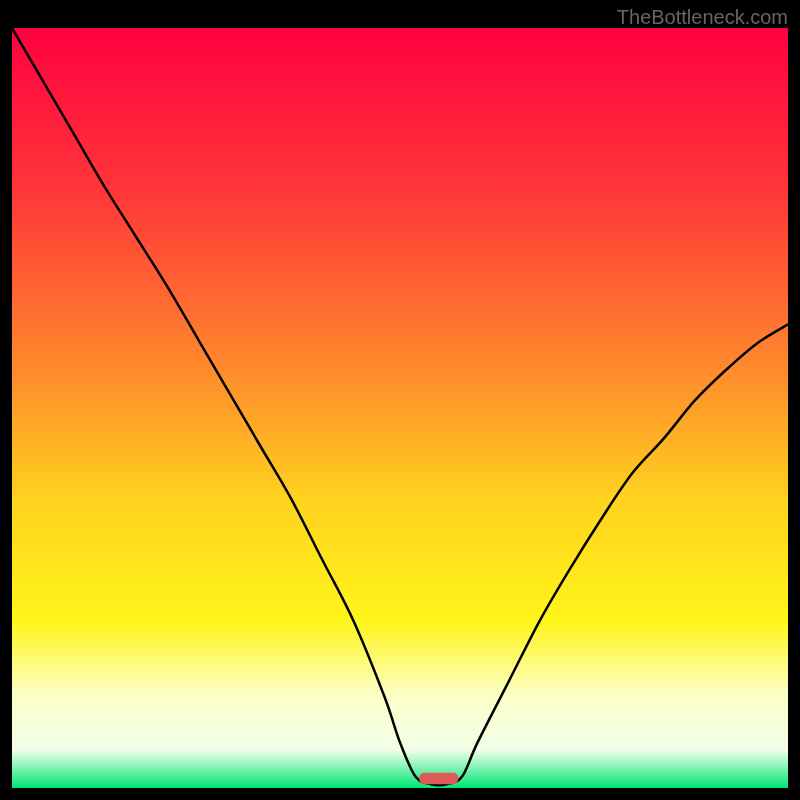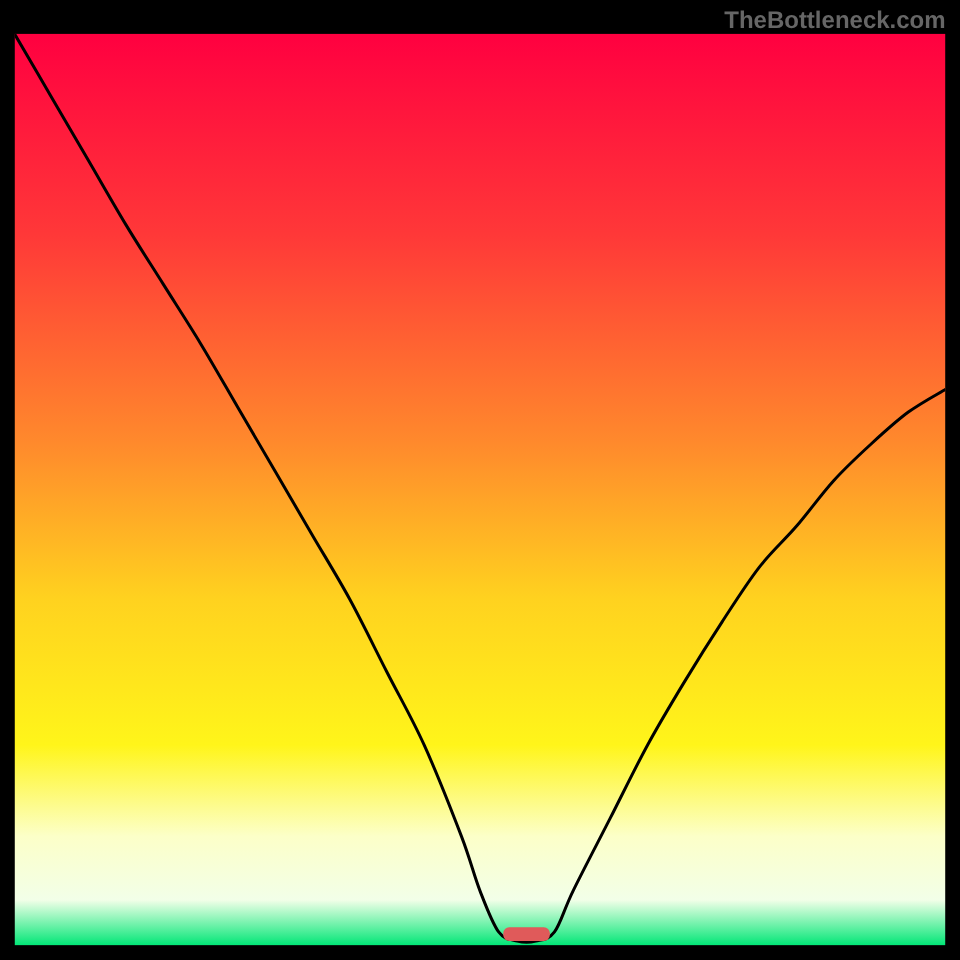--- a/index.html
+++ b/index.html
@@ -13,21 +13,21 @@
     background: #000;
     position: relative;
     font-family: Arial, sans-serif;
   }
   .watermark {
     position: absolute;
     top: 6px;
     right: 12px;
     color: #666;
     font-size: 20px;
-    font-weight: 700;
+    font-weight: 400;
     z-index: 10;
   }
   .chart-area {
     position: absolute;
     left: 12px;
     top: 28px;
     width: 776px;
     height: 760px;
     overflow: hidden;
   }

